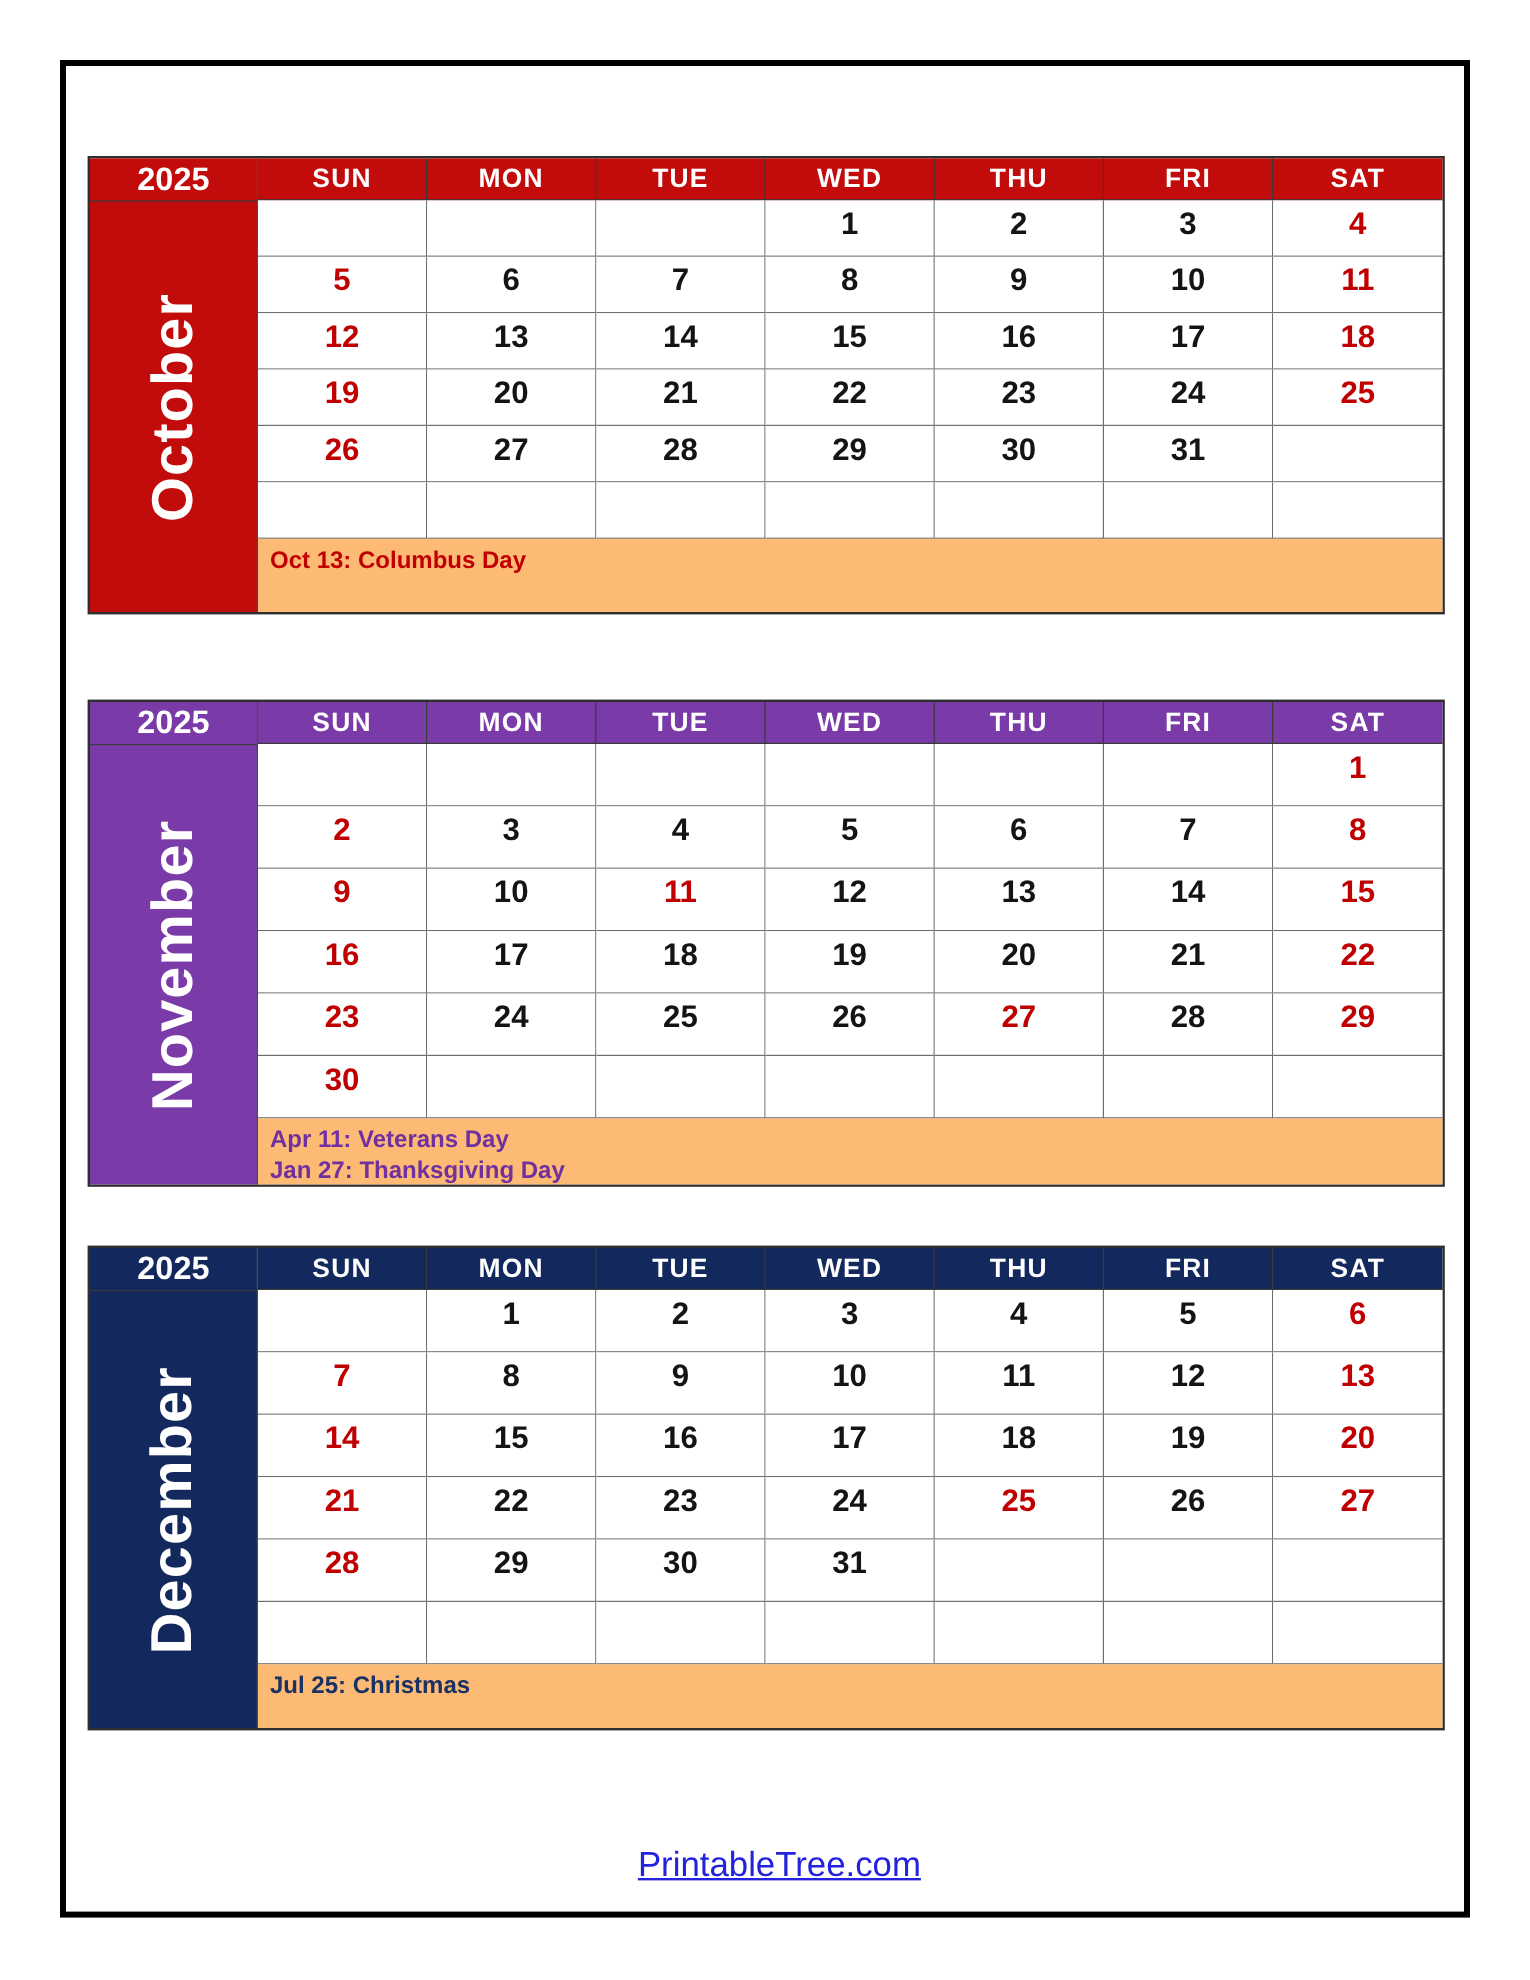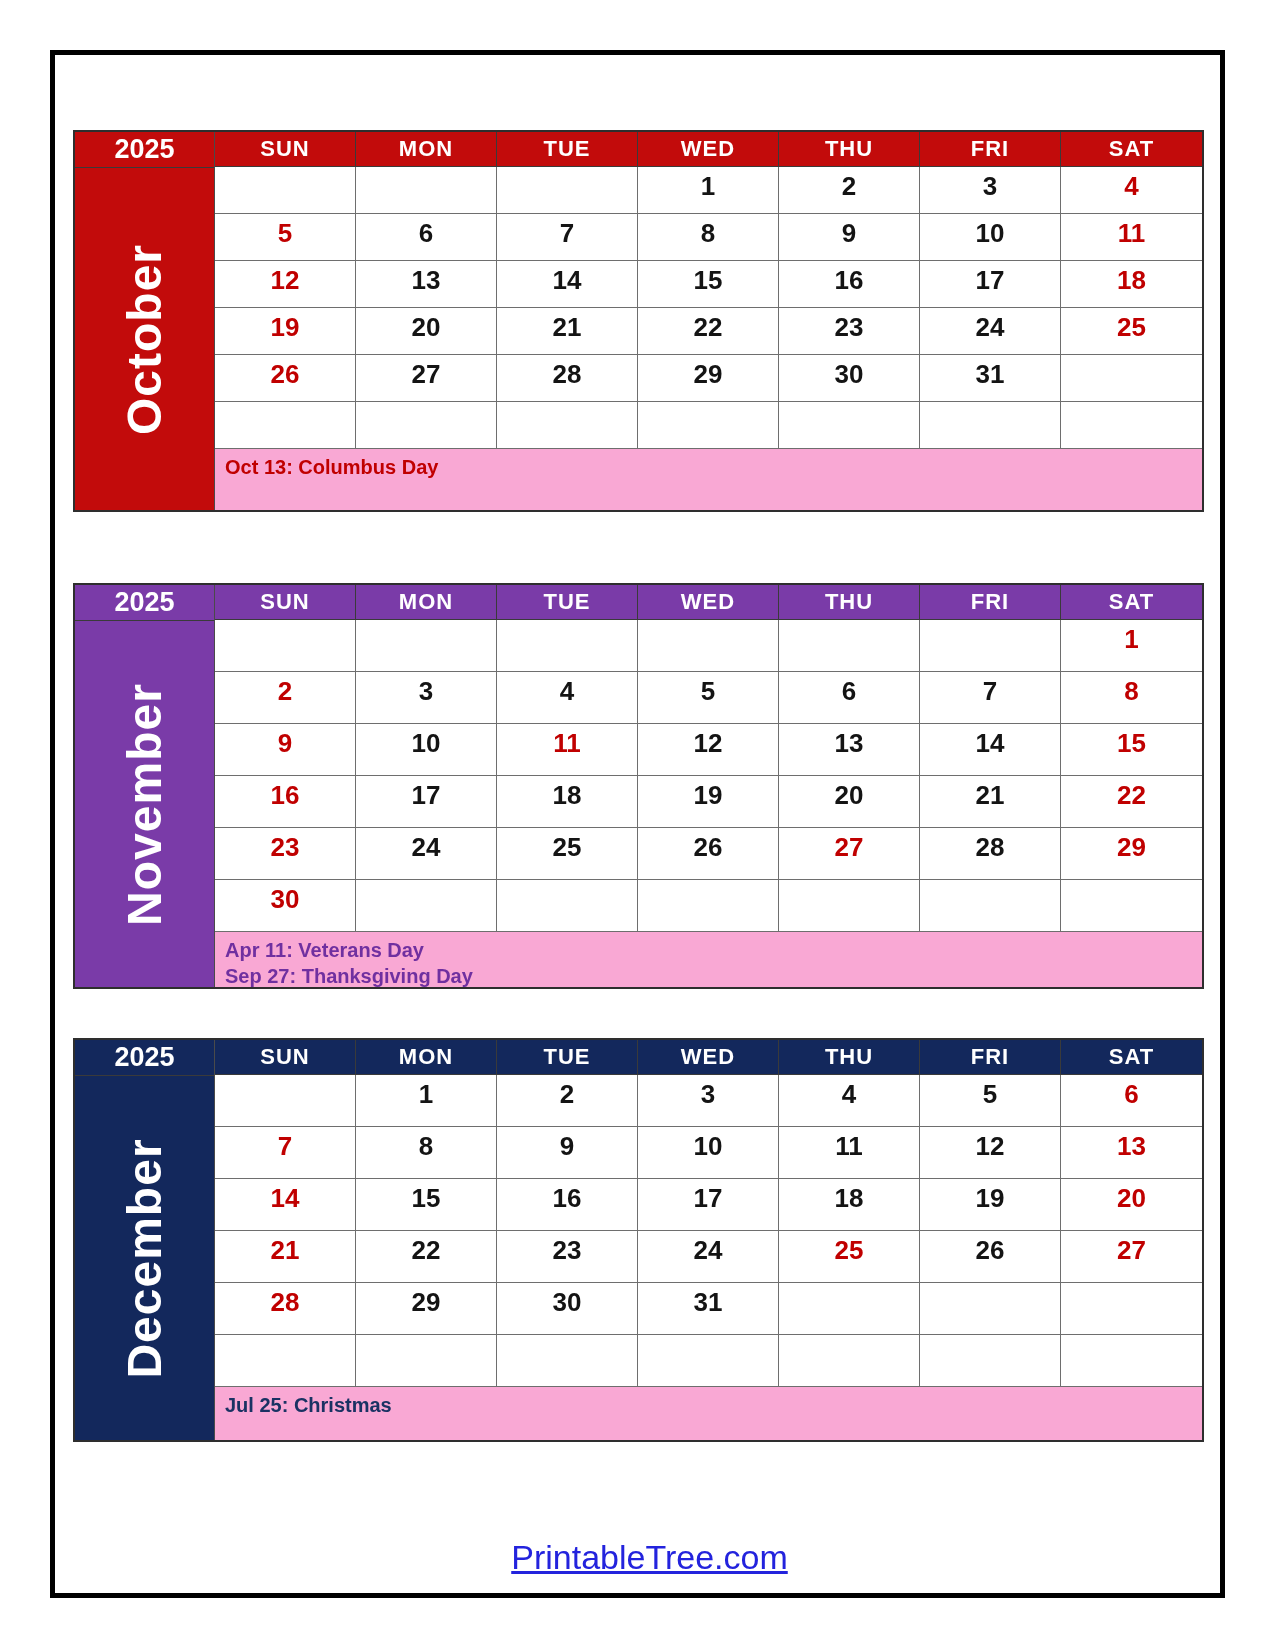--- a/index.html
+++ b/index.html
@@ -48,26 +48,26 @@
   .date-grid{display:grid;grid-template-columns:repeat(7,1fr);grid-auto-rows:var(--rowh);}
   .date-cell{
     border-right:1px solid #6e6e6e;border-bottom:1px solid #6e6e6e;box-sizing:border-box;
     display:flex;justify-content:center;align-items:flex-start;padding-top:6px;
     font-weight:bold;font-size:26px;line-height:1;color:#141414;background:#fff;
   }
   .date-cell:nth-child(7n){border-right:none;}
 
   .note-row{
     height:var(--noteh);flex:0 0 var(--noteh);box-sizing:border-box;
-    padding:5px 0 0 10px;background:#f9a8d4;
+    padding:5px 0 0 10px;background:#fdba74;
   }
   .holiday-line{font-weight:bold;font-size:20px;line-height:1.3;color:var(--hcolor);}
 
   .footer{position:absolute;top:1538px;left:0;width:100%;text-align:center;}
-  .footer a{font-size:34px;text-decoration:underline;margin-left:24px;}
+  .footer a{font-size:29px;text-decoration:underline;margin-left:24px;}
 </style>
 </head>
 <body>
 
 <div class="page-border"></div>
 
 <div class="month-section m-oct" style="--mcolor: #C20B0B; --hcolor: #C00000;">
   <div class="month-col">
     <div class="year-cell">2025</div>
     <div class="month-name-wrap">
@@ -358,21 +358,21 @@
         </div>
         <div class="date-cell">
           <span style="color: rgb(20, 20, 20);"></span>
         </div>
         <div class="date-cell">
           <span style="color: rgb(20, 20, 20);"></span>
         </div>
       </div>
     <div class="note-row">
         <div class="holiday-line">Apr 11: Veterans Day</div>
-        <div class="holiday-line">Sep 27: Thanksgiving Day</div>
+        <div class="holiday-line">Jan 27: Thanksgiving Day</div>
       </div>
   </div>
 </div>
 
 <div class="month-section m-dec" style="--mcolor: #13285C; --hcolor: #1A3263;">
   <div class="month-col">
     <div class="year-cell">2025</div>
     <div class="month-name-wrap">
       <span class="month-name">December</span>
     </div>

